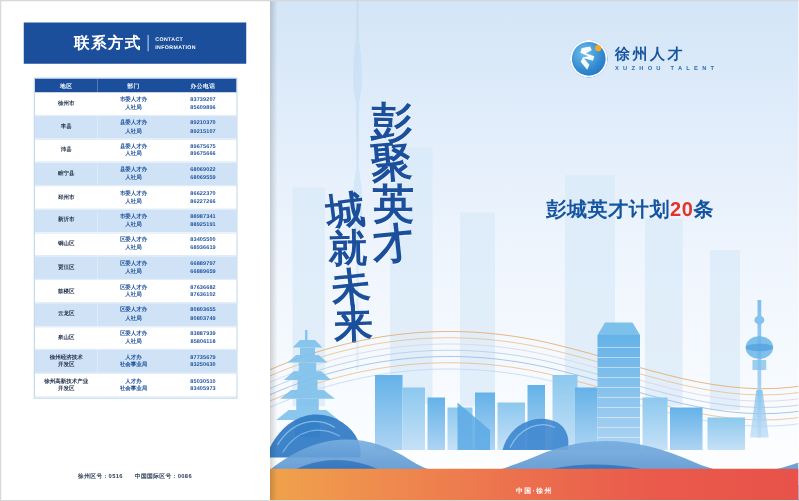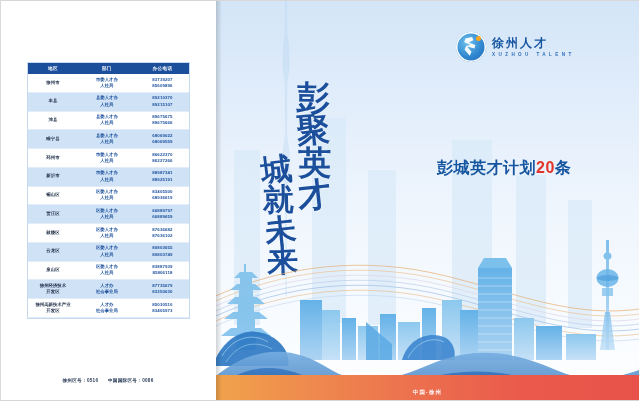--- a/index.html
+++ b/index.html
@@ -247,20 +247,28 @@
   #edge-bottom { position: absolute; left:0; bottom:0; width:639px; height:1px; background:#d7d7d7; }
   #left-edge-line { position:absolute; left:0; top:0; width:1px; height:401px; background:#d9d9d9; }
 </style>
 </head>
 <body>
 
 <div id="spread">
 
   <div id="left-page">
 
+    <div id="contact-header">
+      <span class="cn">联系方式</span>
+      <span class="divider"></span>
+      <span class="en">
+        <span>CONTACT</span><br>
+        <span>INFORMATION</span>
+      </span>
+    </div>
 
     <div id="contact-table-wrap">
       <table id="contact-table">
         <colgroup>
             <col class="c1">
             <col class="c2">
             <col class="c3">
           </colgroup>
         <thead>
           <tr>

